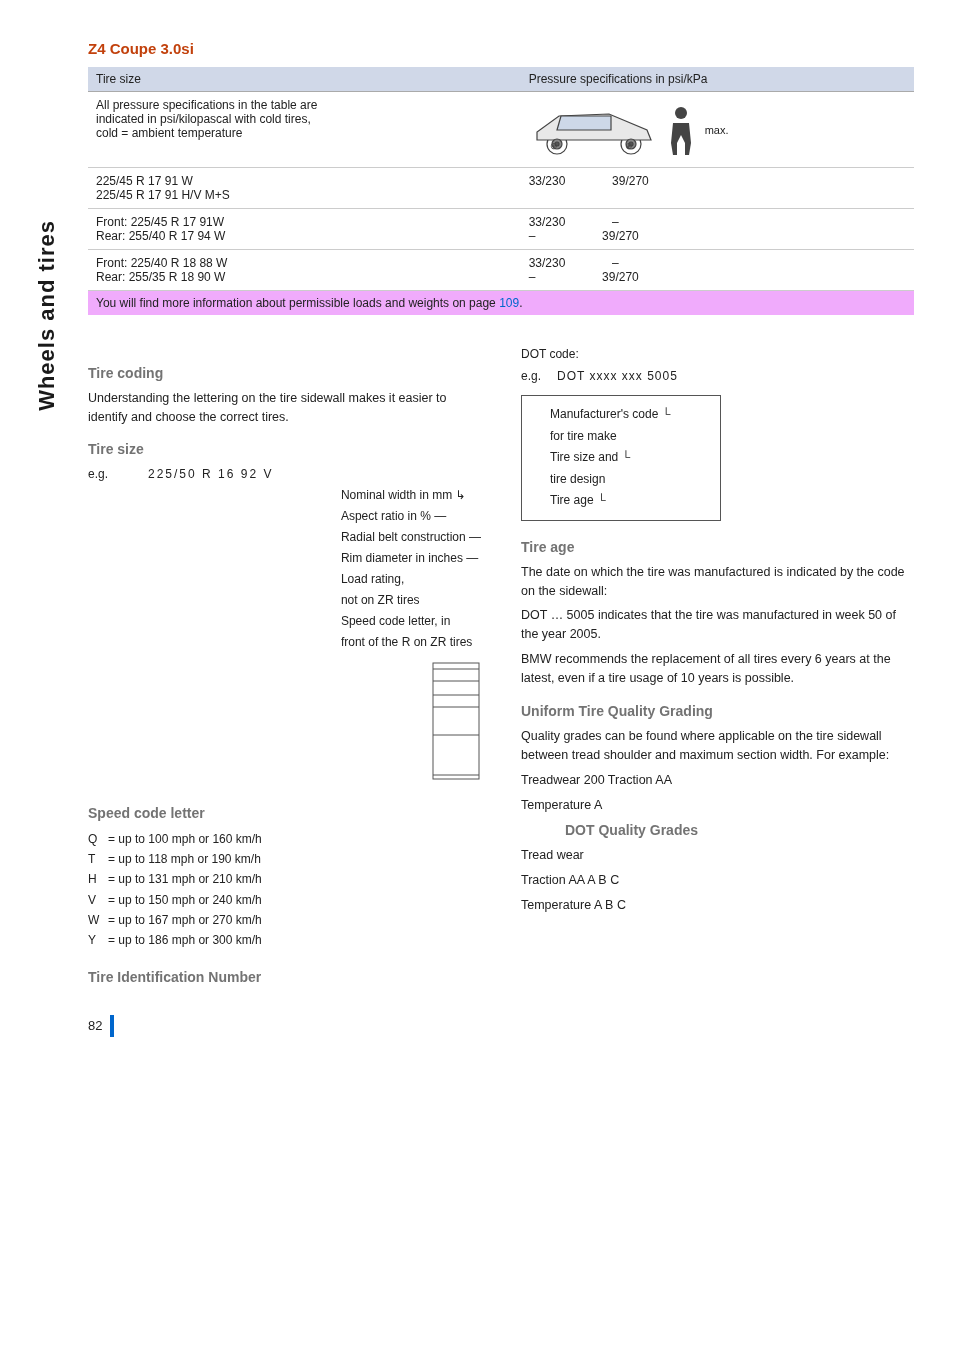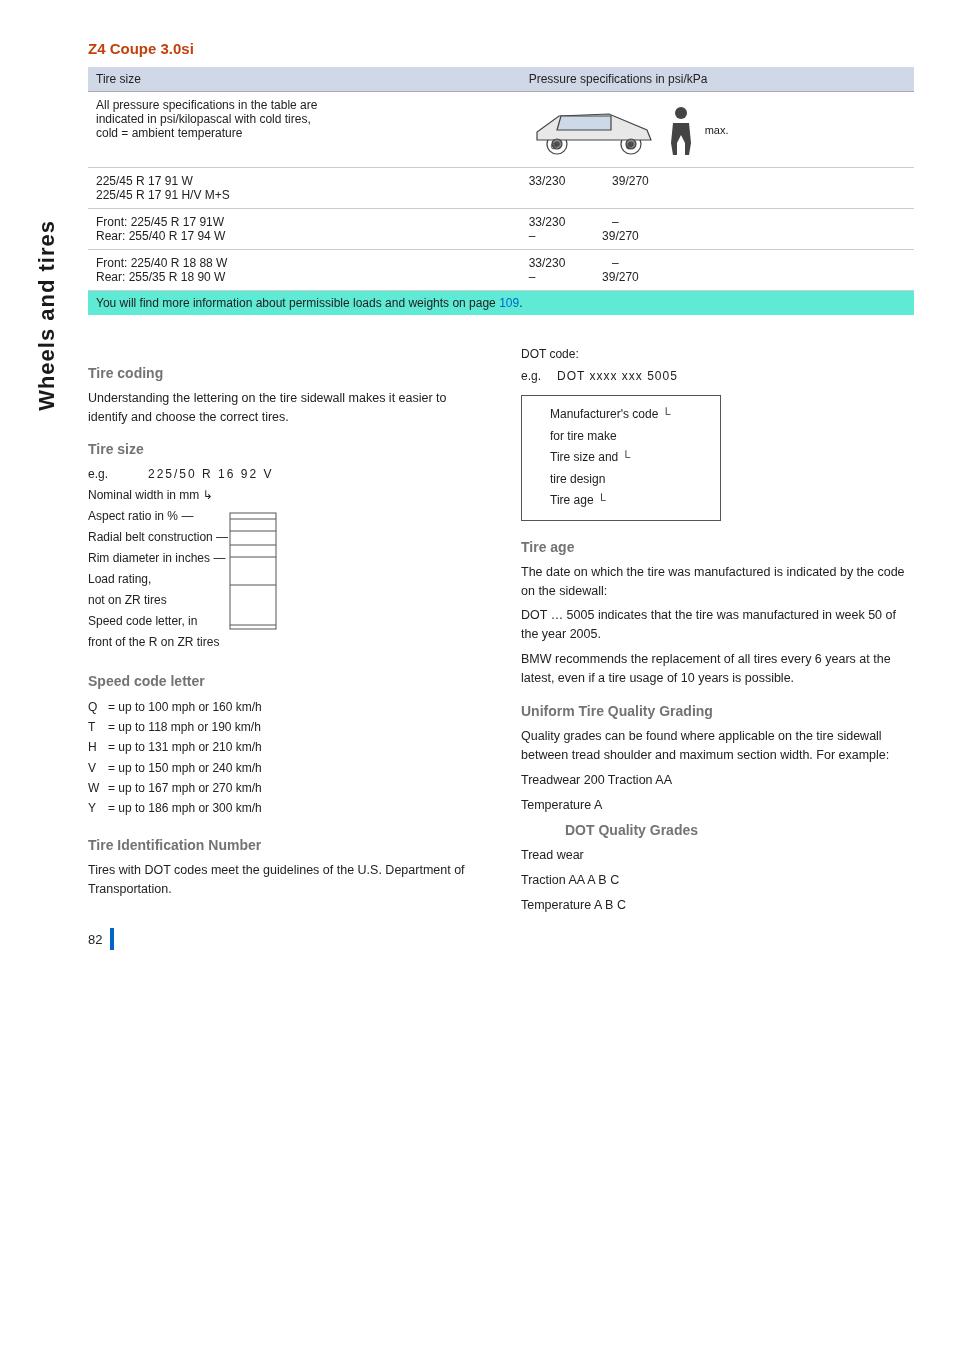--- a/index.html
+++ b/index.html
@@ -70,21 +70,21 @@
     }
     .tire-table td {
       padding: 6px 8px;
       vertical-align: top;
       border-bottom: 1px solid #ccc;
     }
     .tire-table tr:last-child td {
       border-bottom: none;
     }
     .tire-table .note-row td {
-      background: #5eead4;
+      background: #f0abfc;
       padding: 5px 8px;
       font-size: 12px;
     }
 
     .pressure-header {
       display: flex;
       align-items: center;
       gap: 10px;
     }
 
@@ -301,21 +301,21 @@
         <p>Understanding the lettering on the tire sidewall makes it easier to identify and choose the correct tires.</p>
 
         <div class="subsection-title" style="margin-top:14px;">Tire size</div>
 
         <div class="tire-size-diagram">
           <div class="eg-row">
             <span class="eg-label">e.g.</span>
             <span class="eg-code">225/50  R  16  92  V</span>
           </div>
 
-          <div style="display:flex; align-items:center; gap:0;">
+          <div style="display:flex; align-items:flex-end; gap:0;flex-direction:column;">
             <div style="font-size:12px; line-height:1.75;">
               <div>Nominal width in mm ↳</div>
               <div>Aspect ratio in % —</div>
               <div>Radial belt construction —</div>
               <div>Rim diameter in inches —</div>
               <div>Load rating,</div>
               <div>not on ZR tires</div>
               <div>Speed code letter, in</div>
               <div>front of the R on ZR tires</div>
             </div>
@@ -354,21 +354,20 @@
             <span class="speed-letter">W</span>
             <span>= up to 167 mph or 270 km/h</span>
           </div>
           <div class="speed-row">
             <span class="speed-letter">Y</span>
             <span>= up to 186 mph or 300 km/h</span>
           </div>
         </div>
 
         <div class="subsection-title" style="margin-top:18px;">Tire Identification Number</div>
-        <p>Tires with DOT codes meet the guidelines of the U.S. Department of Transportation.</p>
 
         <div class="page-number">
           <span>82</span>
           <span class="page-bar"></span>
         </div>
 
       </div>
 
       <div class="col-right">
 

